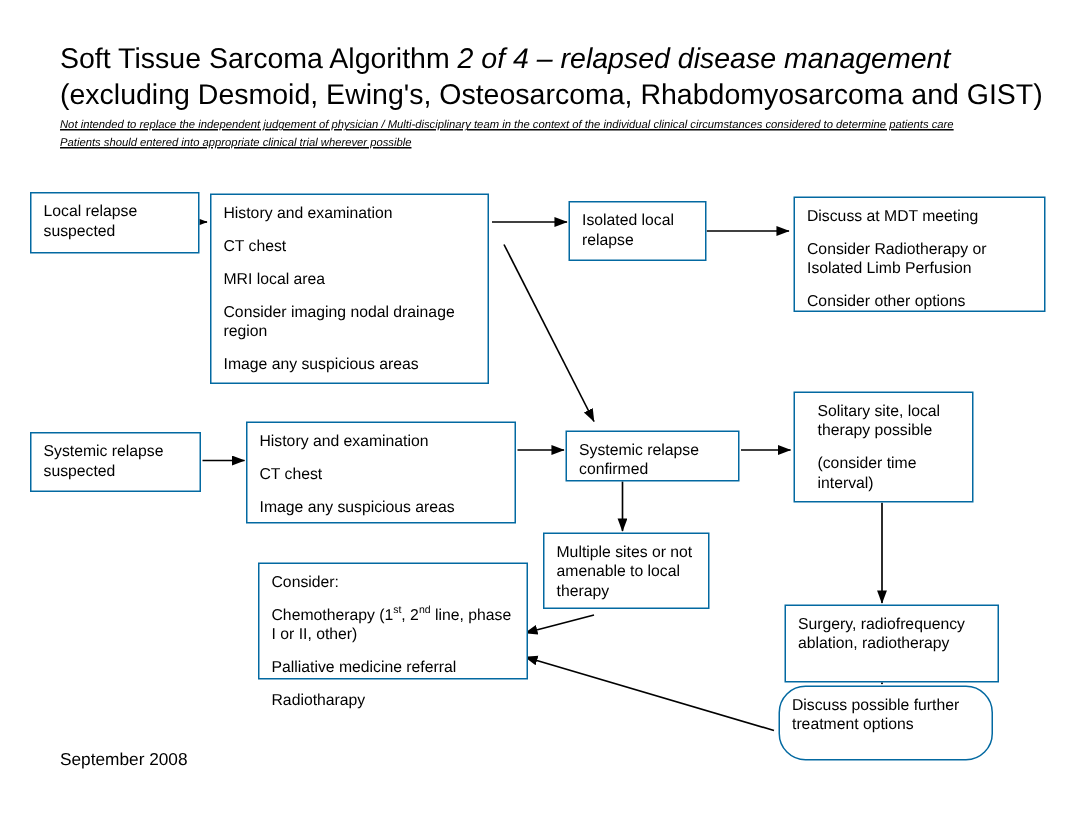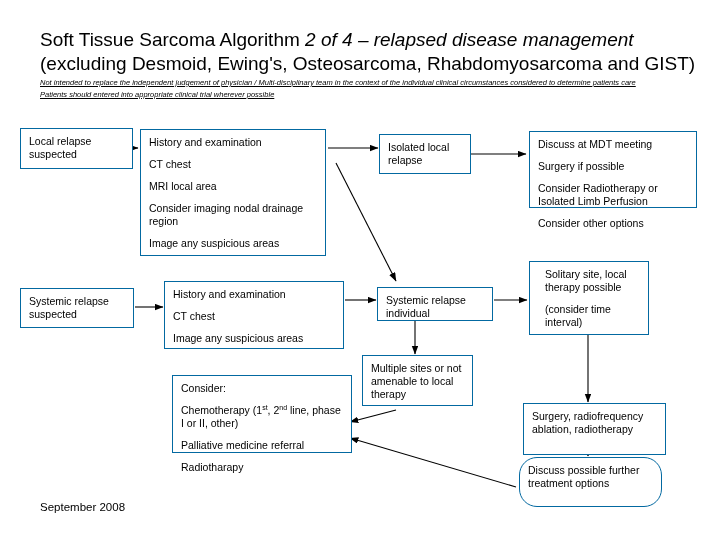--- a/index.html
+++ b/index.html
@@ -153,42 +153,41 @@
 
   <div class="box" style="left:379px; top:134px; width:92px; height:40px;">
     <p style="margin-bottom:0;">
       <span>Isolated local</span><br>
       <span>relapse</span>
     </p>
   </div>
 
   <div class="box" style="left:529px; top:131px; width:168px; height:77px;">
     <p>Discuss at MDT meeting</p>
-    <p>Surgery if possible</p>
     <p>Consider Radiotherapy or Isolated Limb Perfusion</p>
     <p>Consider other options</p>
   </div>
 
   <div class="box" style="left:20px; top:288px; width:114px; height:40px;">
     <p style="margin-bottom:0;">
       <span>Systemic relapse</span><br>
       <span>suspected</span>
     </p>
   </div>
 
   <div class="box" style="left:164px; top:281px; width:180px; height:68px;">
     <p>History and examination</p>
     <p>CT chest</p>
     <p>Image any suspicious areas</p>
   </div>
 
   <div class="box" style="left:377px; top:287px; width:116px; height:34px;">
     <p style="margin-bottom:0;">
       <span>Systemic relapse</span><br>
-      <span>individual</span>
+      <span>confirmed</span>
     </p>
   </div>
 
   <div class="box" style="left:529px; top:261px; width:120px; height:74px;padding-left:15px;">
     <p>Solitary site, local therapy possible</p>
     <p>(consider time interval)</p>
   </div>
 
   <div class="box" style="left:362px; top:355px; width:111px; height:51px;">
     <p>Multiple sites or not amenable to local therapy</p>

